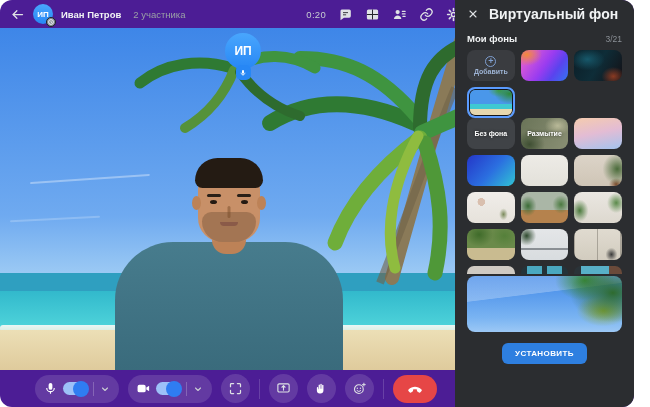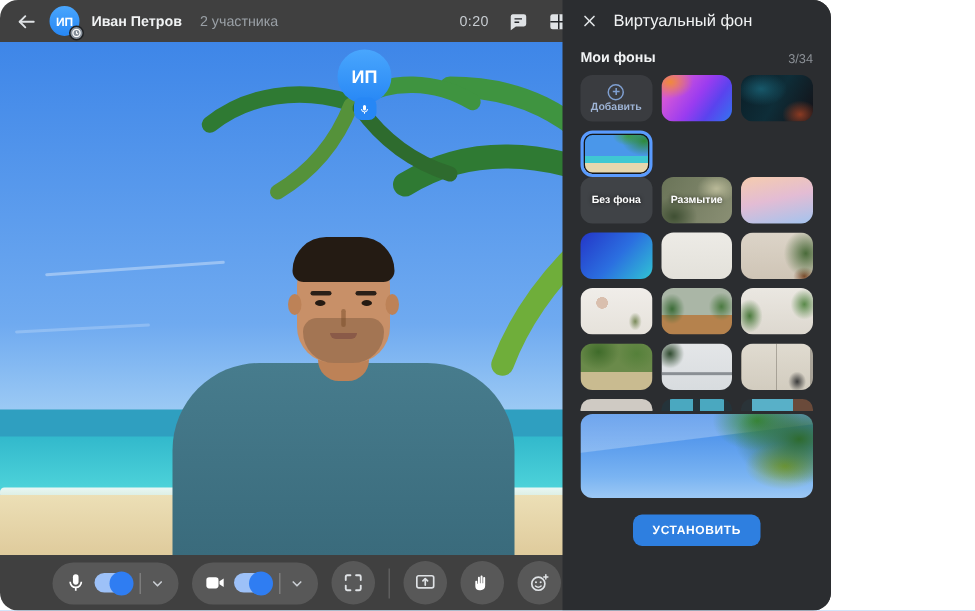--- a/index.html
+++ b/index.html
@@ -1,35 +1,35 @@
 <!DOCTYPE html>
 <html><head>
 <meta charset="utf-8">
 <style>
   * { box-sizing: border-box; margin: 0; padding: 0; }
   html,body { width:650px; height:407px; background:#fff; font-family:"Liberation Sans", sans-serif; }
-  .window { position:relative; width:554px; height:407px; background:#404040; border-radius:12px; overflow:hidden; }
+  .window { position:relative; width:634px; height:407px; background:#4c1d95; border-radius:12px; overflow:hidden; }
 
   
   .topbar { position:absolute; top:0; left:0; width:471px; height:28px; display:flex; align-items:center; padding:0 10px; color:#e8eaed; }
   .tb-left { display:flex; align-items:center; gap:8px; }
   .icon-btn { background:none; border:none; display:flex; align-items:center; justify-content:center; cursor:pointer; padding:0; }
   .avatar-sm { position:relative; width:20px; height:20px; border-radius:50%; background:linear-gradient(180deg,#49a6fd,#2787f5); color:#fff; font-size:8px; font-weight:bold; display:flex; align-items:center; justify-content:center; }
   .avatar-badge { position:absolute; right:-3px; bottom:-3px; width:10px; height:10px; border-radius:50%; background:#87909a; border:1.5px solid #1e2023; display:flex; align-items:center; justify-content:center; }
   .tb-name { font-size:9.5px; font-weight:bold; color:#f1f3f4; }
   .tb-sub { font-size:9.5px; color:#9aa0a6; margin-left:4px; }
   .tb-right { margin-left:auto; display:flex; align-items:center; gap:12px; }
   .tb-timer { font-size:9.5px; color:#c7ccd1; letter-spacing:.3px; }
   .svg14 { width:15px; height:15px; }
   .svg12 { width:12px; height:12px; }
 
   
   .panel { position:absolute; top:0; right:0; width:179px; height:407px; background:#2b2d30; padding:0 12px; overflow:hidden; }
   .panel-header { height:28px; display:flex; align-items:center; gap:10px; }
-  .panel-title { font-size:11px; font-weight:normal; color:#f1f3f4; }
+  .panel-title { font-size:14px; font-weight:bold; color:#f1f3f4; }
   .section-row { display:flex; align-items:center; justify-content:space-between; margin:5px 0 6px; }
   .section-label { font-size:9.5px; font-weight:bold; color:#f1f3f4; }
   .section-counter { font-size:8.5px; color:#8b9096; }
   .grid { display:grid; grid-template-columns:repeat(3,1fr); gap:6px; align-items:start; }
   .grid + .section-row { margin-top:9px; }
   .tile { height:31px; border-radius:8px; background:#3a3c40; position:relative; overflow:hidden; cursor:pointer; display:flex; flex-direction:column; align-items:center; justify-content:center; gap:1px; }
   .tile.cut { height:8px; border-radius:7px 7px 0 0; }
   .tile.selected { border:2px solid #5a9bff; box-shadow:inset 0 0 0 1px #14161a; }
   .tile-label { font-size:7px; font-weight:bold; color:#fff; text-shadow:0 0 3px rgba(0,0,0,.65); position:relative; z-index:2; }
   .tile-add .tile-label { color:#9db3d4; text-shadow:none; }
@@ -315,21 +315,21 @@
               <line x1="6" y1="6" x2="18" y2="18"></line>
               <line x1="18" y1="6" x2="6" y2="18"></line>
             </g>
           </svg>
       </button>
       <span class="panel-title">Виртуальный фон</span>
     </div>
 
     <div class="section-row">
       <span class="section-label">Мои фоны</span>
-      <span class="section-counter">3/34</span>
+      <span class="section-counter">3/21</span>
     </div>
     <div class="grid">
         <div class="tile tile-add">
           <span class="plus-circle">+</span>
           <span class="tile-label">Добавить</span>
         </div>
         <div class="tile tile-wave"></div>
         <div class="tile tile-dark-abstract"></div>
         <div class="tile tile-beach selected"></div>
       </div>

